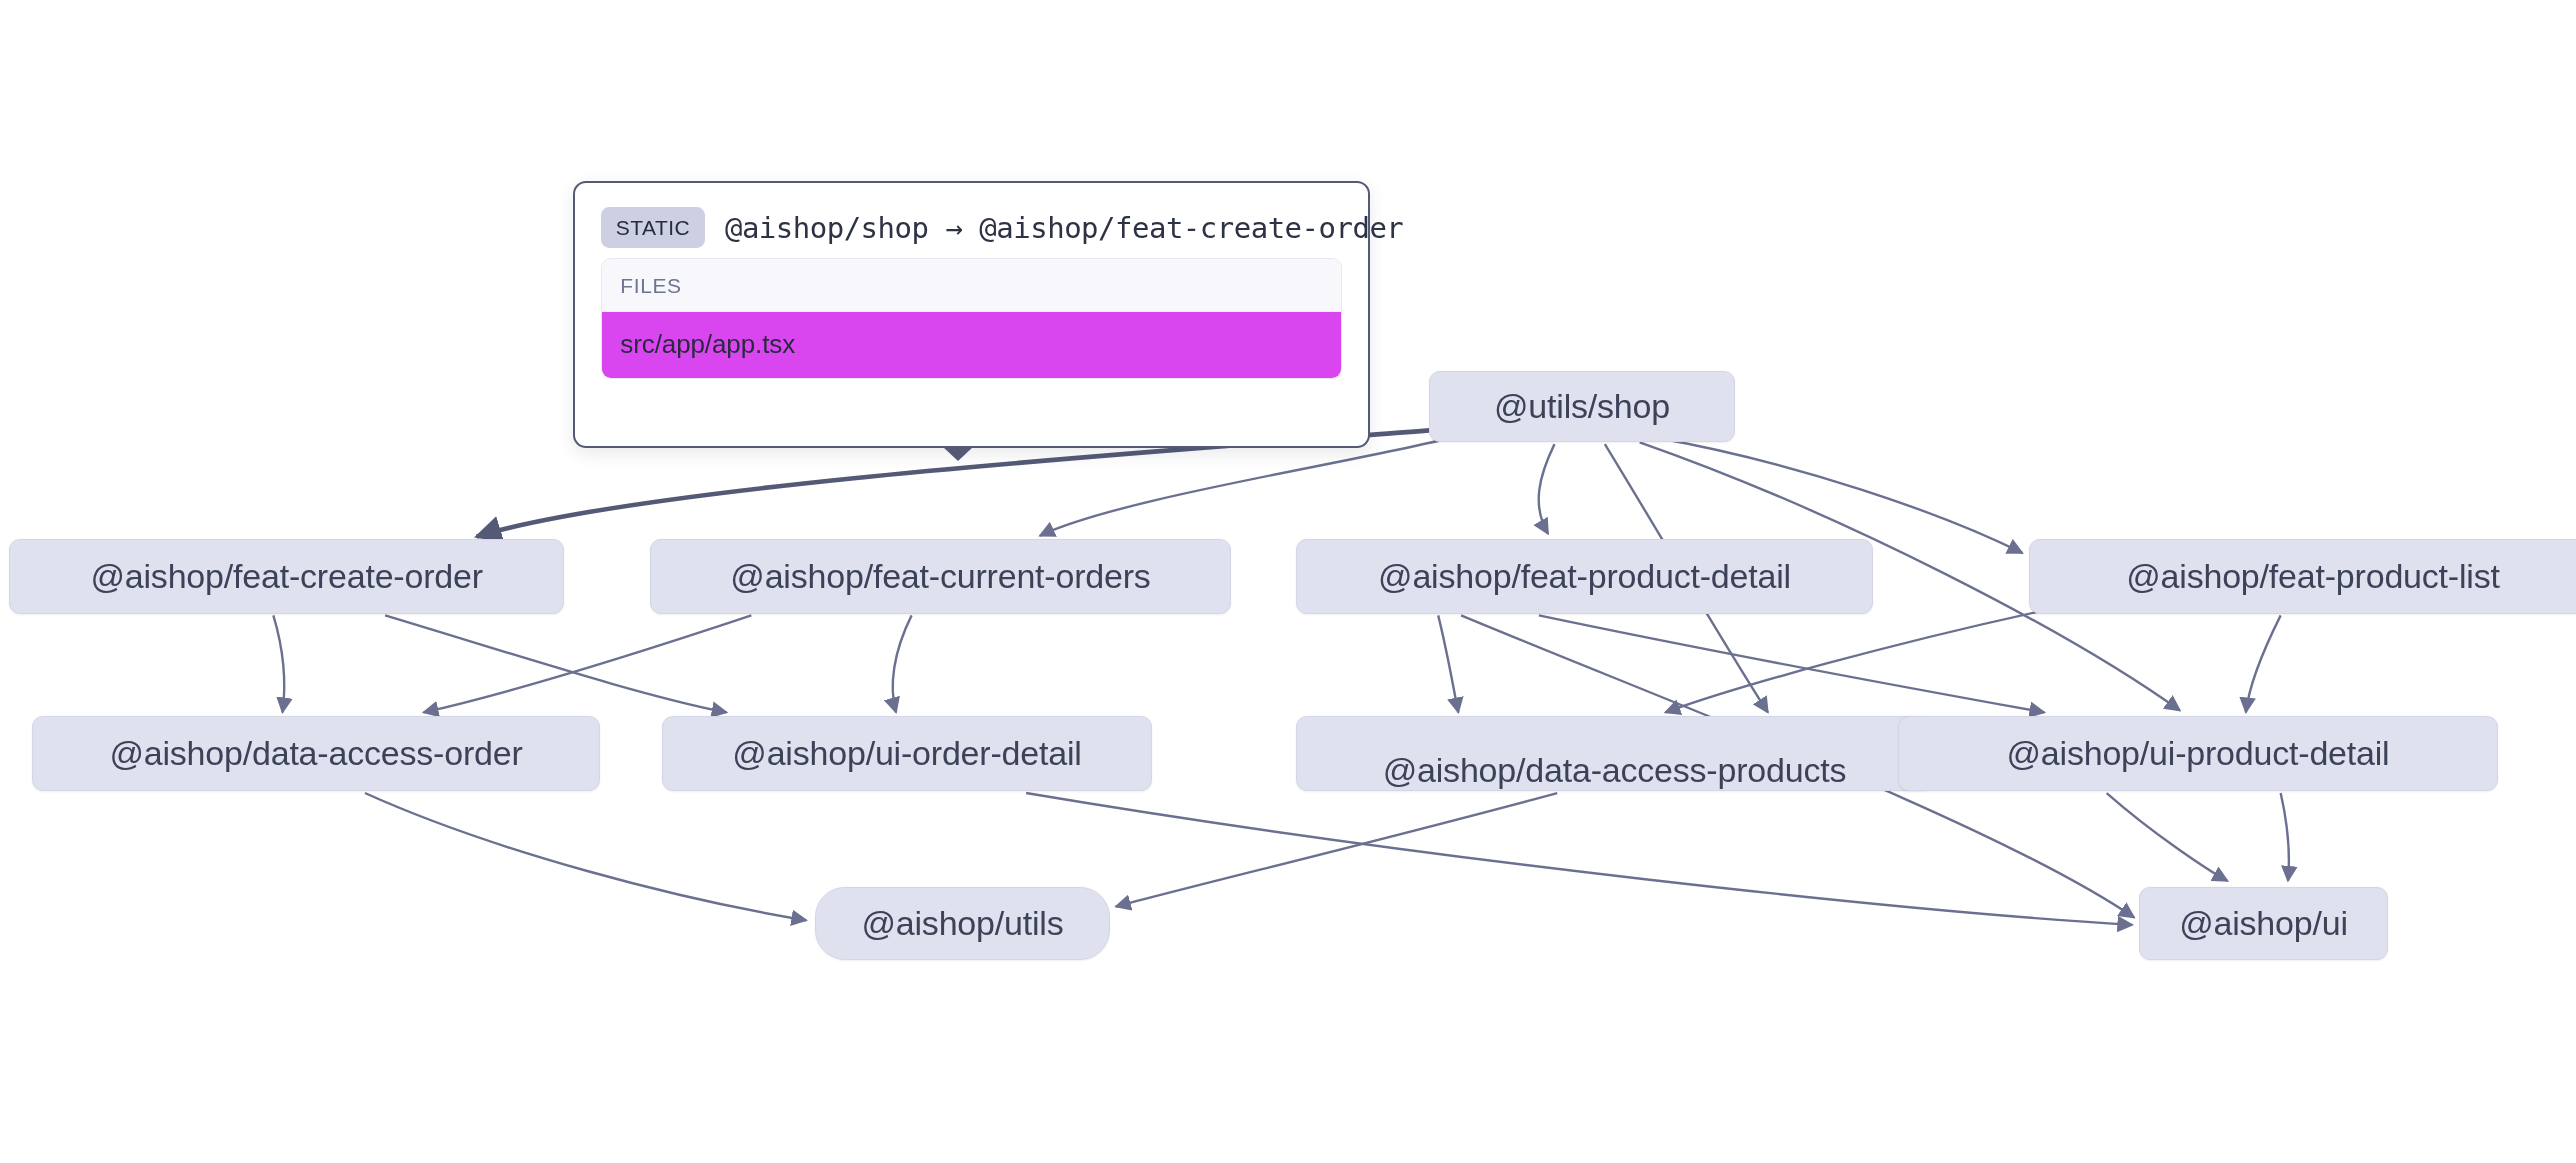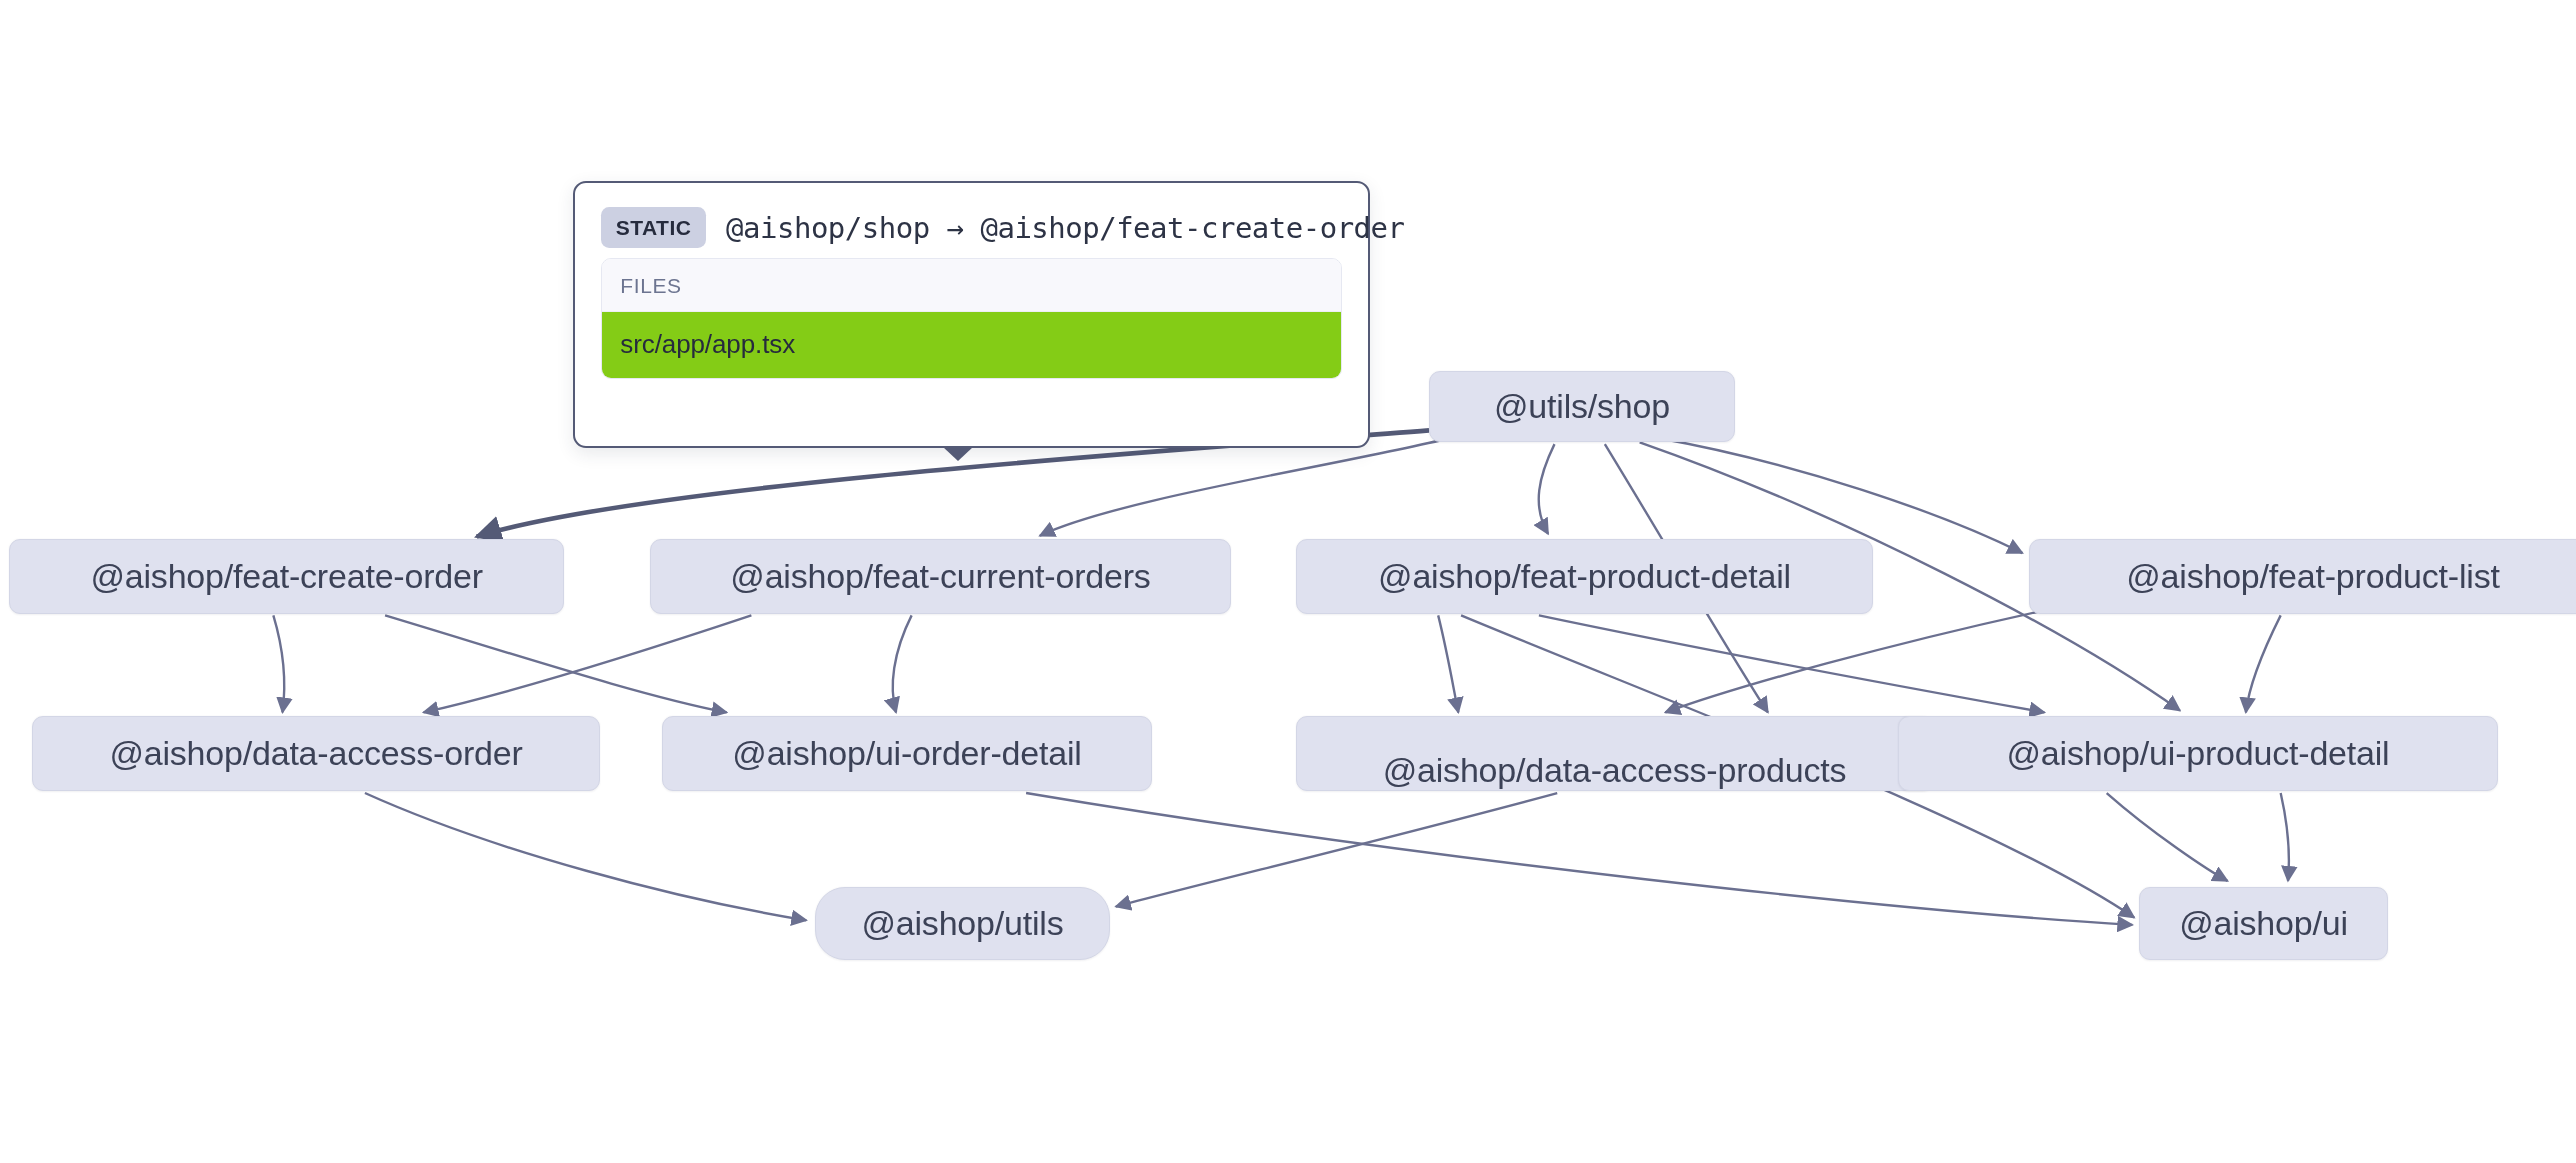--- a/index.html
+++ b/index.html
@@ -73,21 +73,21 @@
 
   .tooltip-header {
     display: flex;
     align-items: center;
     gap: 20px;
   }
   .badge-static {
     background: #ccd0e2;
     color: #262b3d;
     font-size: 21px;
-    font-weight: 700;
+    font-weight: 400;
     letter-spacing: 0.5px;
     padding: 10px 14.7px;
     border-radius: 8.2px;
     line-height: 1;
   }
   .tooltip-title {
     font-family: "DejaVu Sans Mono", "Liberation Mono", monospace;
     font-size: 29px;
     color: #2d3345;
     letter-spacing: -0.5px;
@@ -103,21 +103,21 @@
   .files-panel-header {
     background: #f8f8fc;
     border-bottom: 0.9px solid #eceef6;
     padding: 14.7px 18.3px 13.7px 18.3px;
     font-size: 21px;
     font-weight: 400;
     letter-spacing: 0.6px;
     color: #6c7490;
   }
   .files-panel-body {
-    background: #84cc16;
+    background: #d946ef;
     padding: 16.5px 18.3px 18.3px 18.3px;
   }
   .file-row {
     font-size: 26px;
     color: #262b3d;
     letter-spacing: -0.1px;
     white-space: nowrap;
   }
 </style>
 </head>

